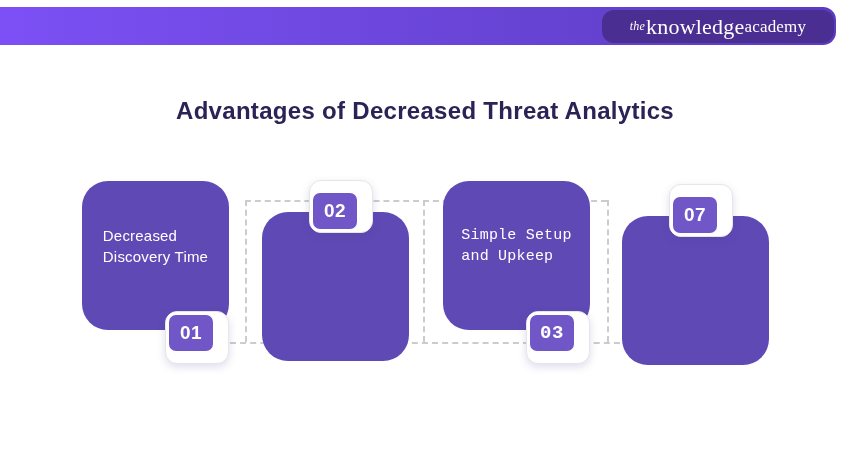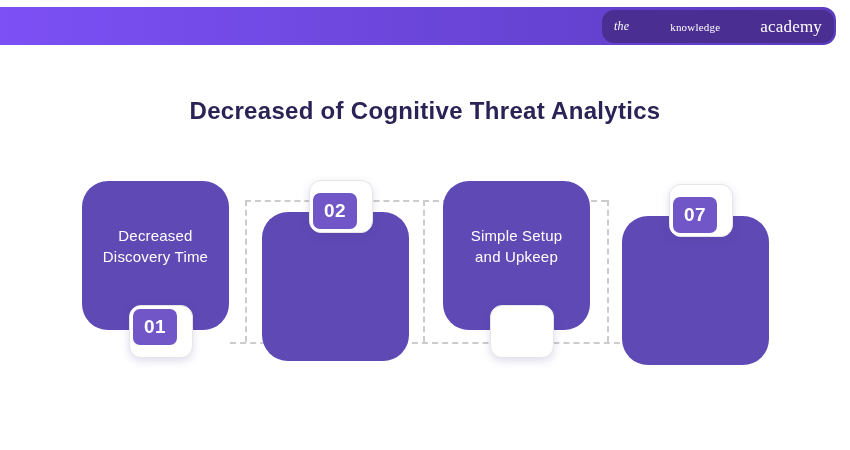--- a/index.html
+++ b/index.html
@@ -24,24 +24,23 @@
     position:absolute;left:0;top:7px;width:836px;height:38px;
     background:linear-gradient(90deg,var(--bar-left) 0%,var(--bar-right) 100%);
     border-radius:0 13px 13px 0;
   }
   .logo-pill{
     position:absolute;top:3px;right:2px;width:232px;height:33px;
     background:var(--pill);border-radius:12px;
     display:flex;align-items:center;justify-content:center;
     color:#fff;font-family:"Liberation Serif", serif;
     letter-spacing:.2px;
-    gap:40px;
   }
   .logo-the{font-style:italic;font-size:12px;margin-right:1px;}
-  .logo-knowledge{font-size:11px;}
+  .logo-knowledge{font-size:22px;}
   .logo-academy{font-size:17px;font-weight:normal;}
 
   
   .page-title{
     position:absolute;top:97px;left:0;width:850px;text-align:center;
     font-size:24px;font-weight:bold;color:var(--title);letter-spacing:.3px;
   }
 
   
   .dot{position:absolute;z-index:1;}
@@ -55,30 +54,30 @@
 
   
   .card{
     position:absolute;width:147px;height:149px;z-index:2;
     background:var(--card);border-radius:26px;
     display:flex;align-items:center;justify-content:center;
     box-sizing:border-box;
   }
   .card-label{
     color:var(--card-text);font-size:15px;line-height:1.35;
-    text-align:center;white-space:pre-line;letter-spacing:.2px;
+    text-align:left;white-space:pre-line;letter-spacing:.2px;
   }
   .card-1{left:82px;top:181px;padding-bottom:18px;}
   .card-2{left:262px;top:212px;padding-top:22px;}
-  .card-3{left:443px;top:181px;padding-bottom:18px;}
+  .card-3{left:443px;top:181px;padding-bottom:18px;font-family:Liberation Mono, monospace;}
   .card-4{left:622px;top:216px;padding-top:14px;}
 
   
   .badge{position:absolute;width:64px;height:53px;left:47px;z-index:3;}
-  .badge.pos-bottom{top:124px;}
+  .badge.pos-bottom{top:130px;margin-left:36px;}
   .badge.pos-top{top:-32px;}
   .badge-base{
     position:absolute;inset:0;background:#fff;
     border:1px solid #e6e6e6;border-radius:12px;
     box-shadow:0 3px 8px rgba(80,60,150,.18);
   }
   .badge-num{
     position:absolute;left:1px;width:44px;height:36px;
     background:var(--badge);border:3px solid #fff;border-radius:10px;
     color:#fff;font-weight:bold;font-size:19px;
@@ -92,21 +91,21 @@
 <body>
 
 <div class="header-bar">
   <div class="logo-pill">
     <span class="logo-the">the</span>
       <span class="logo-knowledge">knowledge</span>
       <span class="logo-academy">academy</span>
   </div>
 </div>
 
-<div class="page-title">Decreased of Cognitive Threat Analytics</div>
+<div class="page-title">Advantages of Decreased Threat Analytics</div>
 
 <div class="dot dot-h dot-h-top"></div>
 <div class="dot dot-h dot-h-bottom"></div>
 <div class="dot dot-v dot-v-1"></div>
 <div class="dot dot-v dot-v-2"></div>
 <div class="dot dot-v dot-v-3"></div>
 
 <div id="cards">
   <div class="card card-1">
     <div class="card-label">Decreased
@@ -122,20 +121,21 @@
       <div class="badge-base"></div>
       <div class="badge-num">02</div>
     </div>
   </div>
 
   <div class="card card-3">
     <div class="card-label">Simple Setup
 and Upkeep</div>
     <div class="badge pos-bottom">
       <div class="badge-base"></div>
+      <div class="badge-num">03</div>
     </div>
   </div>
 
   <div class="card card-4">
     <div class="badge pos-top">
       <div class="badge-base"></div>
       <div class="badge-num">07</div>
     </div>
   </div>
 </div>

